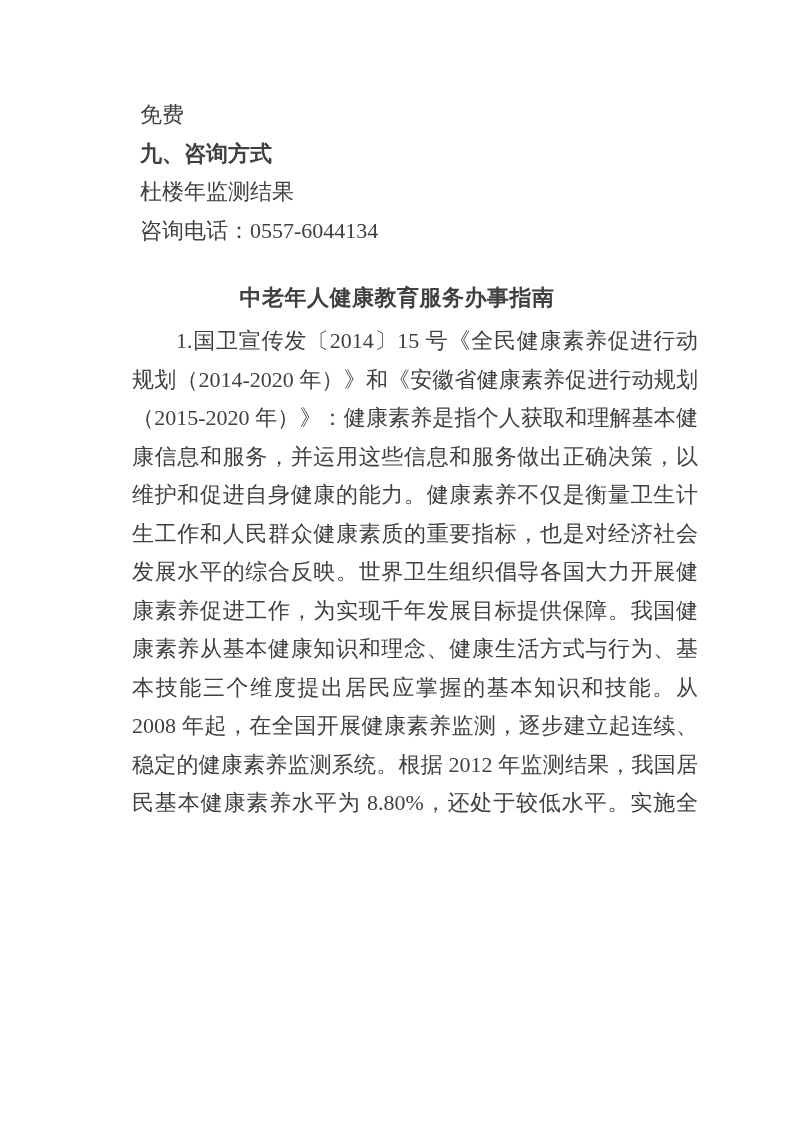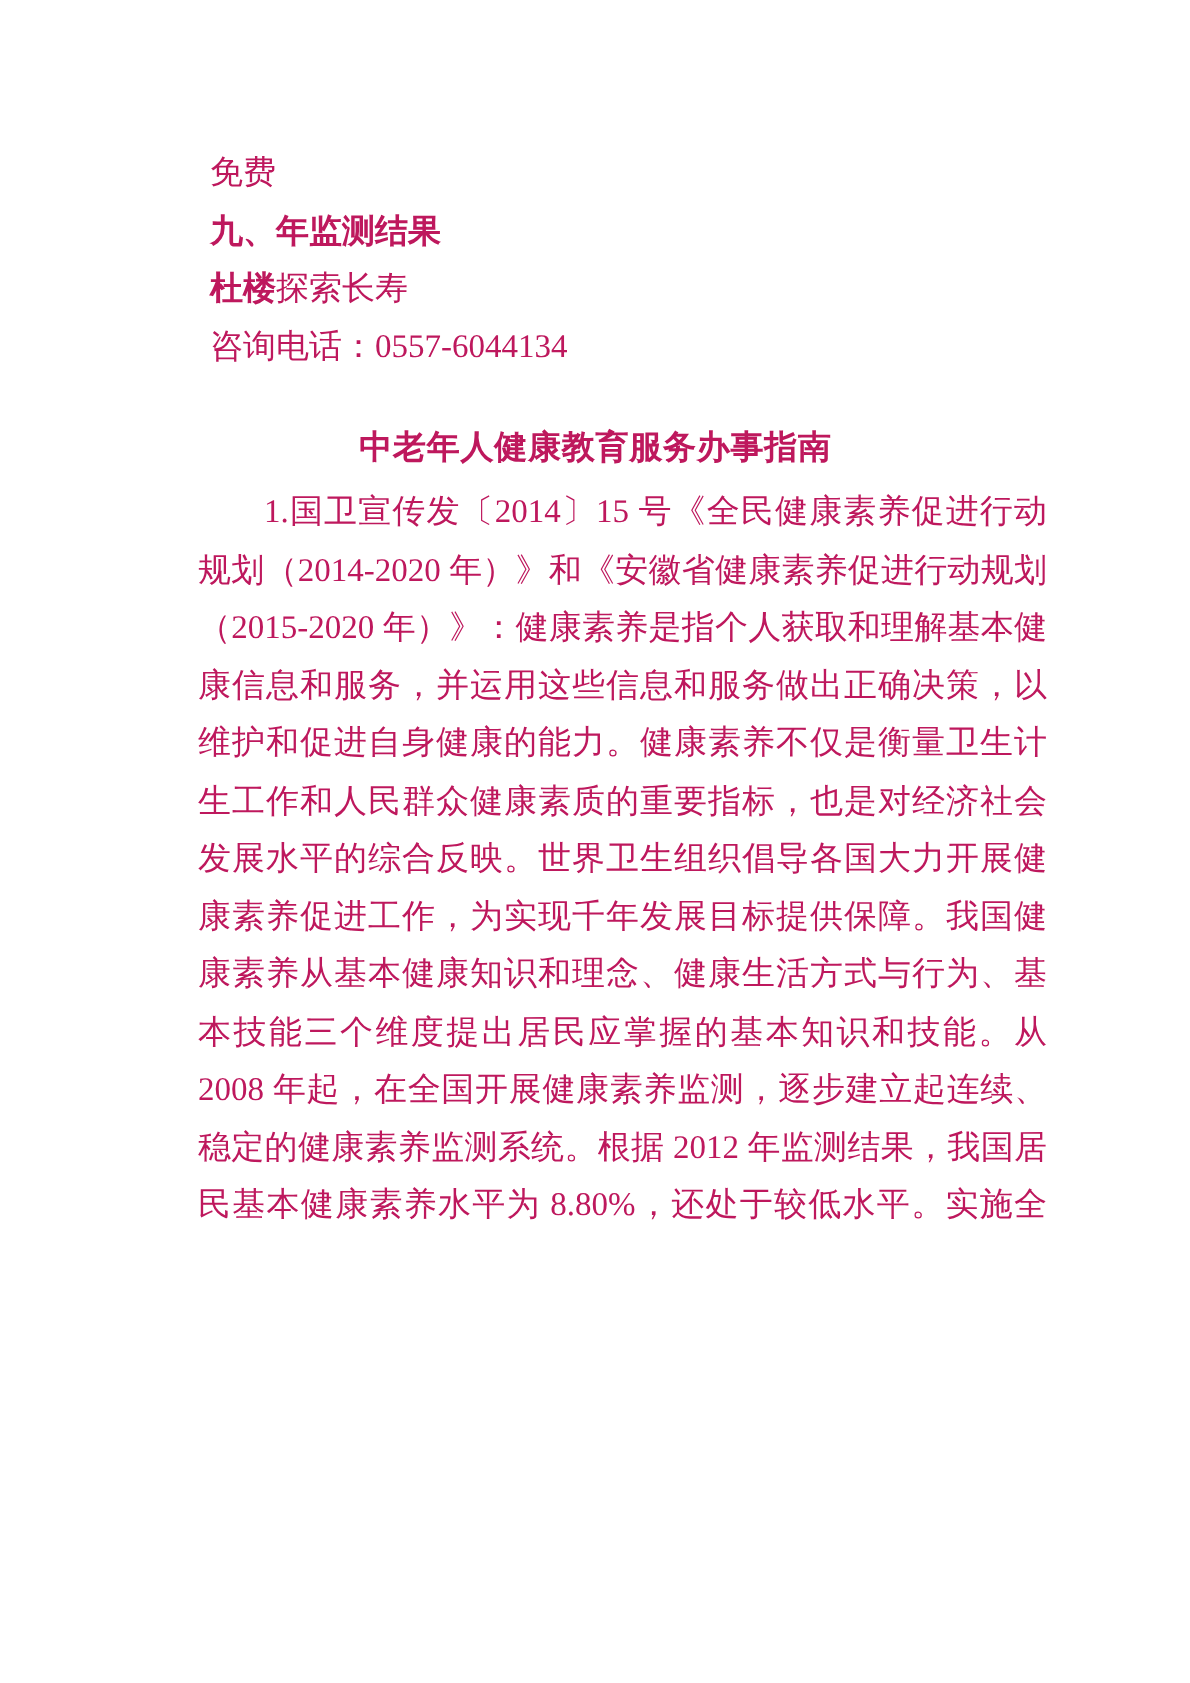--- a/index.html
+++ b/index.html
@@ -3,40 +3,40 @@
 <meta charset="utf-8">
 <style>
   * { margin: 0; padding: 0; box-sizing: border-box; }
   html, body { background: #ffffff; }
   .page {
     position: relative;
     width: 793px;
     height: 814px;
     margin: 0 auto;
     background: #ffffff;
-    color: #be185d;
+    color: #404040;
     font-family: "Liberation Serif", serif;
     overflow: hidden;
   }
   .content {
     padding: 96px 95px 0 96px;
   }
   .body-line {
     font-size: 22px;
     line-height: 38.5px;
     text-indent: 2em;
     white-space: nowrap;
   }
   .heading-bold {
     font-family: "Liberation Sans", sans-serif;
     font-weight: 700;
   }
   .bold-sans {
     font-family: "Liberation Sans", sans-serif;
-    font-weight: 700;
+    font-weight: 400;
     margin-top: 36px;
   }
   .doc-title {
     margin-top: 24px;
     font-size: 22px;
     line-height: 48px;
     font-weight: 700;
     text-align: center;
     font-family: "Liberation Serif", serif;
     letter-spacing: 0.5px;
@@ -59,23 +59,23 @@
   }
 </style>
 </head>
 <body>
 
 <div class="page">
   <div class="content">
 
     <p class="body-line">免费</p>
 
-    <p class="body-line heading-bold">九、年监测结果</p>
+    <p class="body-line heading-bold">九、咨询方式</p>
 
-    <p class="body-line"><span class="bold-sans">杜楼</span><span>探索长寿</span></p>
+    <p class="body-line"><span class="bold-sans">杜楼</span><span>年监测结果</span></p>
 
     <p class="body-line">咨询电话：0557-6044134</p>
 
     <h1 class="doc-title">中老年人健康教育服务办事指南</h1>
 
 
     <p class="para">1.国卫宣传发〔2014〕15 号《全民健康素养促进行动规划（2014-2020 年）》和《安徽省健康素养促进行动规划（2015-2020 年）》：健康素养是指个人获取和理解基本健康信息和服务，并运用这些信息和服务做出正确决策，以维护和促进自身健康的能力。健康素养不仅是衡量卫生计生工作和人民群众健康素质的重要指标，也是对经济社会发展水平的综合反映。世界卫生组织倡导各国大力开展健康素养促进工作，为实现千年发展目标提供保障。我国健康素养从基本健康知识和理念、健康生活方式与行为、基本技能三个维度提出居民应掌握的基本知识和技能。从 2008 年起，在全国开展健康素养监测，逐步建立起连续、稳定的健康素养监测系统。根据 2012 年监测结果，我国居民基本健康素养水平为 8.80%，还处于较低水平。实施全民健康素养促进行动，满足人民群众健康需求，倡导树立科学健康观，促进健康公平，营造健康文化，对于推进卫生计生事业和经济社会全面协调可持续发展具有重大意义。2.《关于审定安徽省马鞍山老年医疗保健研究所机构编制问题的批复》（皖编字（1991）第 169 号）：调查老年病发病情况，做好防治老年常见病的基础研究，研究、探索长寿、</p>
 
   </div>
 </div>

